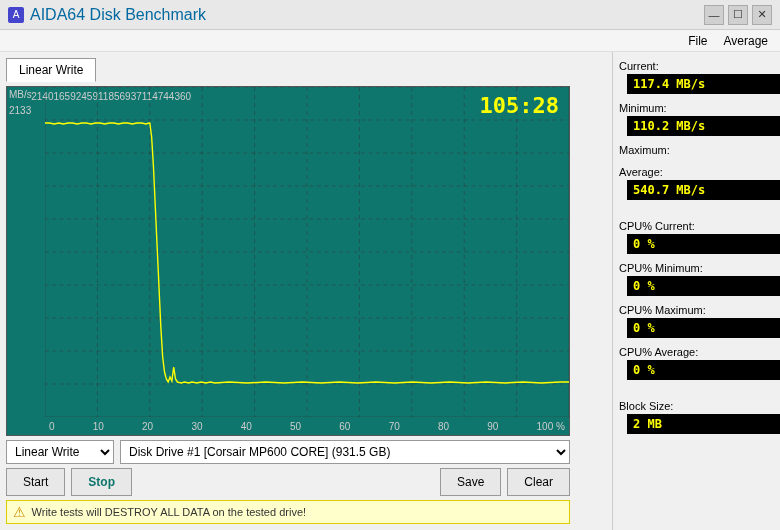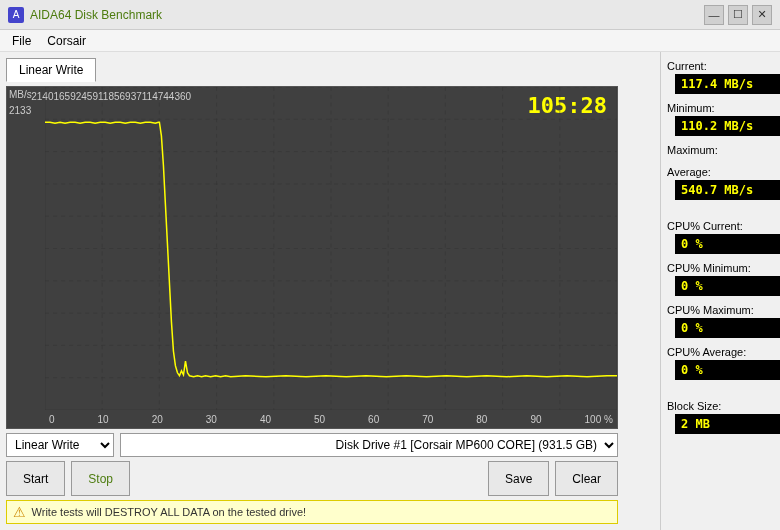--- a/index.html
+++ b/index.html
@@ -10,32 +10,33 @@
       background: #e8e8e8;
       border-bottom: 1px solid #ccc;
       display: flex;
       align-items: center;
       justify-content: space-between;
       padding: 6px 8px;
       height: 30px;
     }
     .title-bar-left { display: flex; align-items: center; gap: 6px; }
     .title-icon { width: 16px; height: 16px; background: #4444cc; border-radius: 2px; font-size: 10px; color: white; display: flex; align-items: center; justify-content: center; }
-    .title-text { font-size: 12px; color: #4d7c0f; }
+    .title-text { font-size: 16px; color: #0369a1; }
     .title-bar-controls { display: flex; gap: 4px; }
     .title-btn { width: 20px; height: 20px; background: #d0d0d0; border: 1px solid #aaa; cursor: pointer; display: flex; align-items: center; justify-content: center; font-size: 11px; color: #333; }
 
     
     .menu-bar {
       background: #f5f5f5;
       border-bottom: 1px solid #ddd;
       display: flex;
       padding: 2px 4px;
       height: 22px;
       align-items: center;
+      justify-content: flex-end;
     }
     .menu-item { padding: 2px 8px; cursor: pointer; font-size: 12px; color: #000; }
 
     
     .main-container {
       display: flex;
       height: calc(530px - 52px);
       gap: 36px;
     }
 
@@ -48,21 +49,21 @@
     }
 
     
     .tab-bar { display: flex; margin-bottom: 4px; }
     .tab { background: #d4d4d4; border: 1px solid #999; border-bottom: none; padding: 4px 12px; font-size: 12px; cursor: pointer; }
     .tab.active { background: #fff; border-bottom: 1px solid #fff; z-index: 1; }
 
     
     .chart-container {
       flex: 1;
-      background: #404040;
+      background: #0f766e;
       border: 1px solid #555;
       position: relative;
       overflow: hidden;
     }
 
     
     .y-axis {
       position: absolute;
       left: 0;
       top: 0;
@@ -127,41 +128,41 @@
       border: 1px solid #999;
       background: white;
       height: 24px;
     }
     .btn {
       padding: 3px 16px;
       border: 1px solid #999;
       background: #e8e8e8;
       cursor: pointer;
       font-size: 12px;
-      height: 35px;
-    }
-    .btn:disabled { color: #4d7c0f; cursor: not-allowed; }
+      height: 28px;
+    }
+    .btn:disabled { color: #0f766e; cursor: not-allowed; font-weight: bold; }
 
     
     .warning-bar {
       background: #ffffcc;
       border: 1px solid #ddcc00;
       display: flex;
       align-items: center;
       gap: 6px;
       padding: 3px 6px;
       margin-top: 4px;
       font-size: 11px;
       color: #333;
     }
     .warn-icon { color: #cc8800; font-size: 14px; }
 
     
     .right-panel {
-      width: 120px;
+      width: 168px;
       background: #f0f0f0;
       padding: 8px 6px;
       border-left: 1px solid #ccc;
       display: flex;
       flex-direction: column;
       gap: 6px;
     }
 
     .stat-label { font-size: 11px; color: #000; margin-bottom: 2px; }
     .stat-value {
@@ -193,21 +194,21 @@
   </div>
   <div class="title-bar-controls">
     <div class="title-btn">—</div>
     <div class="title-btn">☐</div>
     <div class="title-btn close">✕</div>
   </div>
 </div>
 
 <div class="menu-bar">
   <div class="menu-item">File</div>
-  <div class="menu-item">Corsair</div>
+  <div class="menu-item">Average</div>
 </div>
 
 <div class="main-container">
 
   <div class="left-panel">
 
     <div class="tab-bar">
       <div class="tab active">Linear Write</div>
     </div>
 
@@ -284,21 +285,21 @@
       </div>
     </div>
 
     <div class="controls-bar">
       <select>
         <option>Linear Write</option>
         <option>Linear Read</option>
         <option>Random Write</option>
         <option>Random Read</option>
       </select>
-      <select style="flex:1;text-align:right;">
+      <select style="flex:1;">
         <option>Disk Drive #1  [Corsair MP600 CORE]  (931.5 GB)</option>
       </select>
     </div>
     <div class="controls-bar">
       <button class="btn">Start</button>
       <button class="btn" disabled="">Stop</button>
       <div style="flex:1;"></div>
       <button class="btn">Save</button>
       <button class="btn">Clear</button>
     </div>

